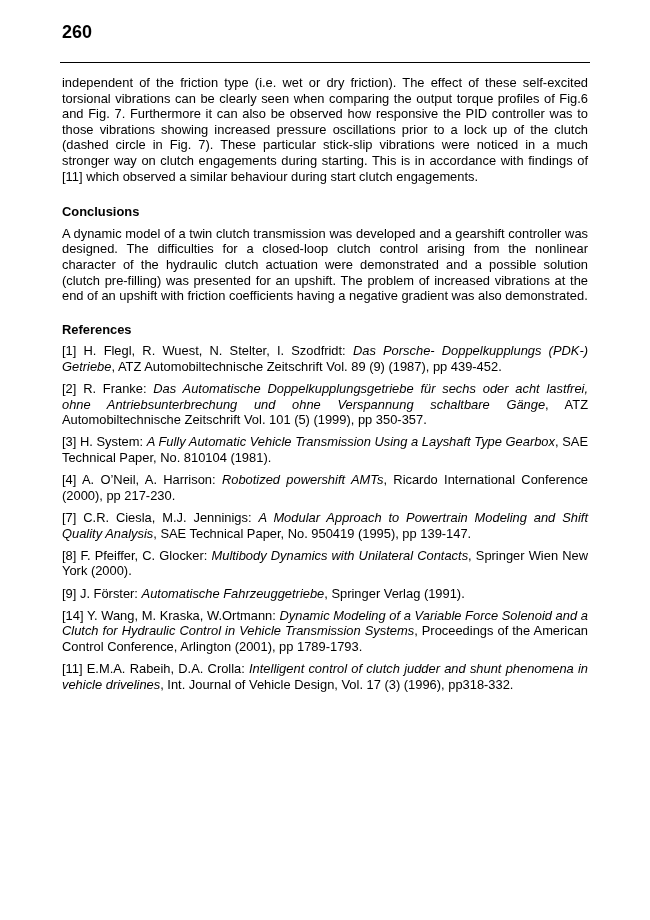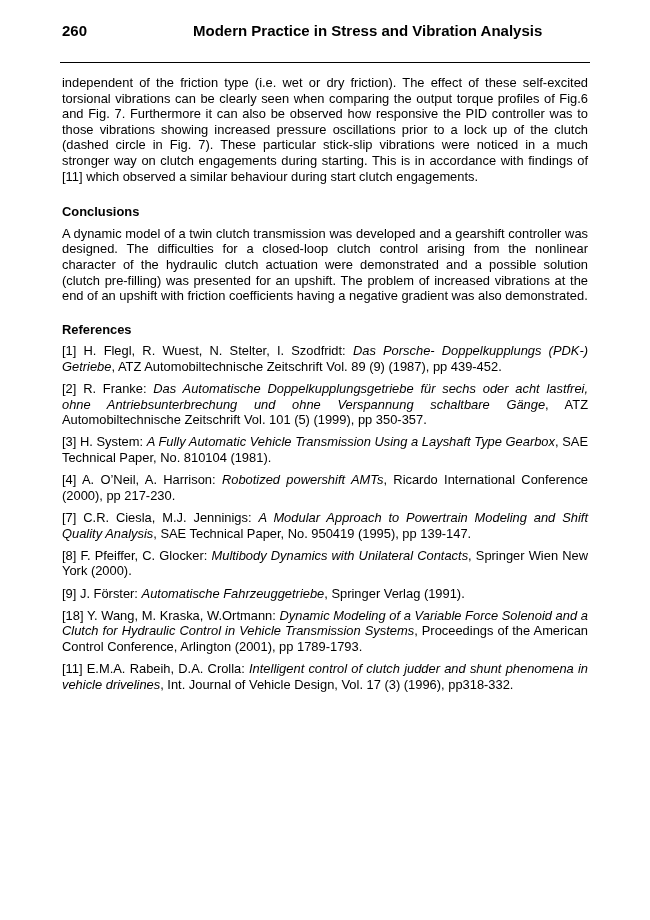--- a/index.html
+++ b/index.html
@@ -15,21 +15,21 @@
     color: #000000;
   }
   .page-header {
     position: absolute;
     top: 22px;
     left: 62px;
     width: 528px;
     height: 20px;
     font-family: "Liberation Sans", "DejaVu Sans", sans-serif;
     font-weight: bold;
-    font-size: 15px;
+    font-size: 18px;
     text-decoration: underline;
   }
   .page-number {
     position: absolute;
     left: 0;
     top: 0;
   }
   .running-title {
     position: absolute;
     left: 131px;
@@ -72,36 +72,35 @@
   }
   .reference i {
     font-style: italic;
   }
 </style>
 </head>
 <body>
 
 <div class="page-header">
   <span class="page-number">260</span>
-  <span class="running-title">Modern Practice in Stress and Vibration Analysis</span>
 </div>
 <div class="header-rule"></div>
 
 <div class="content">
   <p class="intro-paragraph">independent of the friction type (i.e. wet or dry friction). The effect of these self-excited torsional vibrations can be clearly seen when comparing the output torque profiles of Fig.6 and Fig. 7. Furthermore it can also be observed how responsive the PID controller was to those vibrations showing increased pressure oscillations prior to a lock up of the clutch (dashed circle in Fig. 7). These particular stick-slip vibrations were noticed in a much stronger way on clutch engagements during starting. This is in accordance with findings of [11] which observed a similar behaviour during start clutch engagements.</p>
 
   <p class="section-heading">Conclusions</p>
   <p>A dynamic model of a twin clutch transmission was developed and a gearshift controller was designed. The difficulties for a closed-loop clutch control arising from the nonlinear character of the hydraulic clutch actuation were demonstrated and a possible solution (clutch pre-filling) was presented for an upshift. The problem of increased vibrations at the end of an upshift with friction coefficients having a negative gradient was also demonstrated.</p>
 
   <p class="section-heading references-heading">References</p>
 
   <div>
     <p class="reference"><span>[1]</span> <span>H. Flegl, R. Wuest, N. Stelter, I. Szodfridt: </span><i>Das Porsche- Doppelkupplungs (PDK-) Getriebe</i><span>, ATZ Automobiltechnische Zeitschrift Vol. 89 (9) (1987), pp 439-452.</span></p>
     <p class="reference"><span>[2]</span> <span>R. Franke: </span><i>Das Automatische Doppelkupplungsgetriebe für sechs oder acht lastfrei, ohne Antriebsunterbrechung und ohne Verspannung schaltbare Gänge</i><span>, ATZ Automobiltechnische Zeitschrift Vol. 101 (5) (1999), pp 350-357.</span></p>
     <p class="reference"><span>[3]</span> <span>H. System: </span><i>A Fully Automatic Vehicle Transmission Using a Layshaft Type Gearbox</i><span>, SAE Technical Paper, No. 810104 (1981).</span></p>
     <p class="reference"><span>[4]</span> <span>A. O’Neil, A. Harrison: </span><i>Robotized powershift AMTs</i><span>, Ricardo International Conference (2000), pp 217-230.</span></p>
     <p class="reference"><span>[7]</span> <span>C.R. Ciesla, M.J. Jenninigs: </span><i>A Modular Approach to Powertrain Modeling and Shift Quality Analysis</i><span>, SAE Technical Paper, No. 950419 (1995), pp 139-147.</span></p>
     <p class="reference"><span>[8]</span> <span>F. Pfeiffer, C. Glocker: </span><i>Multibody Dynamics with Unilateral Contacts</i><span>, Springer Wien New York (2000).</span></p>
     <p class="reference"><span>[9]</span> <span>J. Förster: </span><i>Automatische Fahrzeuggetriebe</i><span>, Springer Verlag (1991).</span></p>
-    <p class="reference"><span>[18]</span> <span>Y. Wang, M. Kraska, W.Ortmann: </span><i>Dynamic Modeling of a Variable Force Solenoid and a Clutch for Hydraulic Control in Vehicle Transmission Systems</i><span>, Proceedings of the American Control Conference, Arlington (2001), pp 1789-1793.</span></p>
+    <p class="reference"><span>[14]</span> <span>Y. Wang, M. Kraska, W.Ortmann: </span><i>Dynamic Modeling of a Variable Force Solenoid and a Clutch for Hydraulic Control in Vehicle Transmission Systems</i><span>, Proceedings of the American Control Conference, Arlington (2001), pp 1789-1793.</span></p>
     <p class="reference"><span>[11]</span> <span>E.M.A. Rabeih, D.A. Crolla: </span><i>Intelligent control of clutch judder and shunt phenomena in vehicle drivelines</i><span>, Int. Journal of Vehicle Design, Vol. 17 (3) (1996), pp318-332.</span></p>
   </div>
 </div>
 
 </body></html>

